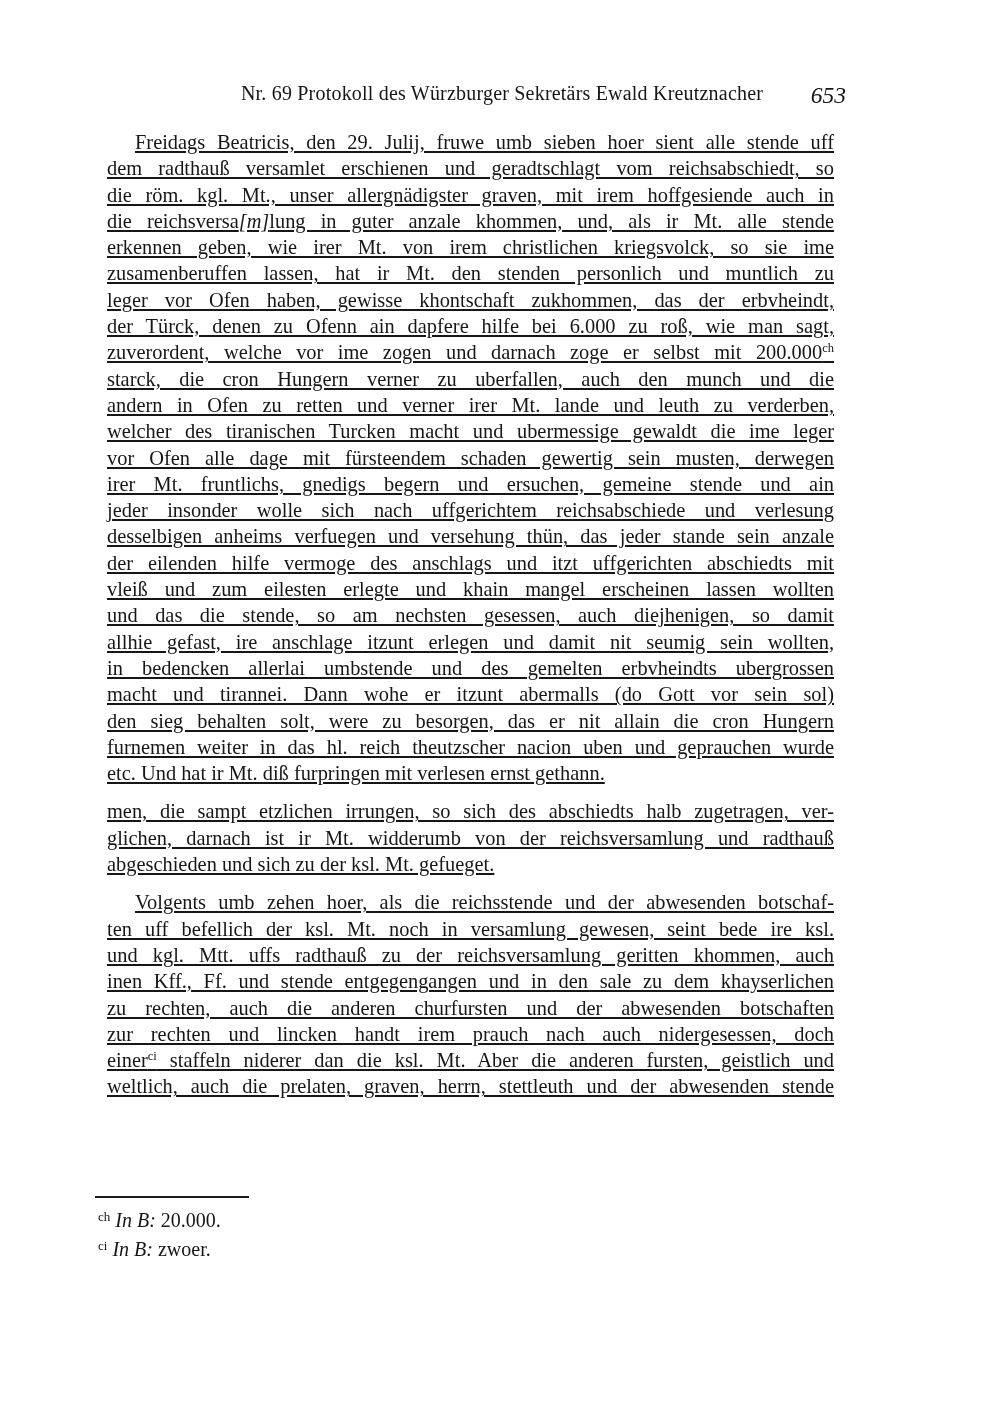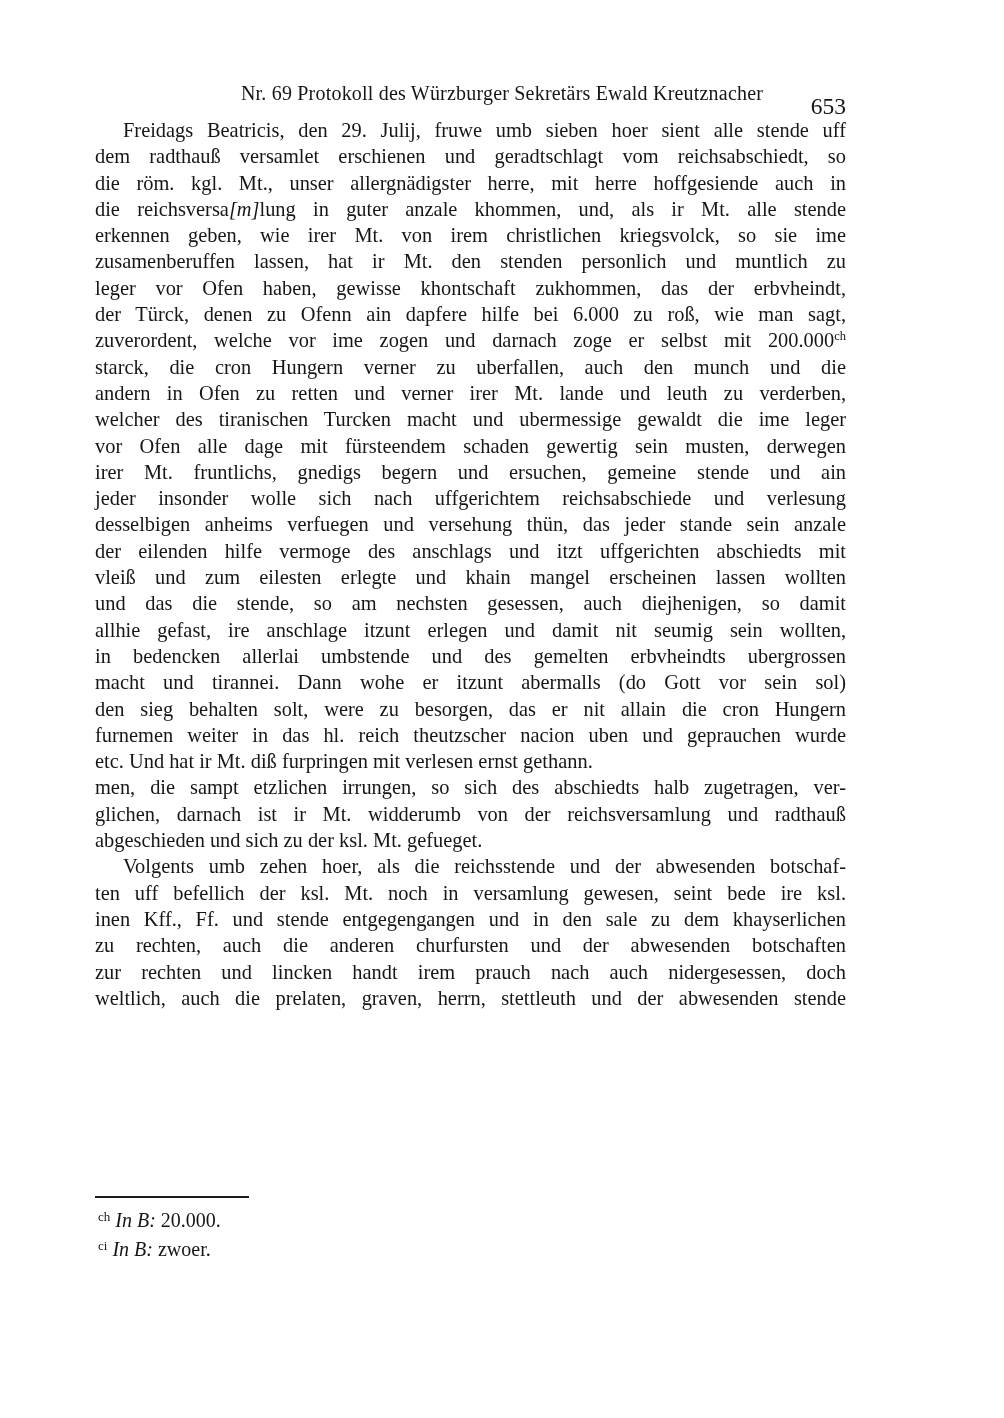--- a/index.html
+++ b/index.html
@@ -18,34 +18,35 @@
     top: 81px;
     left: 0;
     width: 1004px;
     text-align: center;
     font-size: 20px;
     line-height: 24px;
     letter-spacing: 0.2px;
   }
   .page-number {
     position: absolute;
-    top: 92px;
+    top: 81px;
     right: 158px;
     font-size: 23.5px;
     line-height: 28px;
+    font-style: italic;
   }
   .body-text {
     position: absolute;
     top: 117px;
     left: 95px;
     width: 751px;
     font-size: 20.4px;
     line-height: 26.3px;
   }
-  .paragraph { margin: 0; padding: 0; }
+  .paragraph { margin: 12px; padding: 0; text-decoration: underline; }
   .line {
     text-align: justify;
     text-align-last: justify;
     -moz-text-align-last: justify;
     white-space: normal;
   }
   .line.first { text-indent: 28px; }
   .line.par-last {
     text-align-last: left;
     -moz-text-align-last: left;
@@ -81,21 +82,21 @@
 <div class="page">
 
   <div class="running-header">Nr. 69 Protokoll des Würzburger Sekretärs Ewald Kreutznacher</div>
 
   <div class="page-number">653</div>
 
   <div class="body-text">
       <div class="paragraph">
         <div class="line first"><span>Freidags Beatricis, den 29. Julij, fruwe umb sieben hoer sient alle stende uff</span></div>
         <div class="line"><span>dem radthauß versamlet erschienen und geradtschlagt vom reichsabschiedt, so</span></div>
-        <div class="line"><span>die röm. kgl. Mt., unser allergnädigster herre, mit herre hoffgesiende auch in</span></div>
+        <div class="line"><span>die röm. kgl. Mt., unser allergnädigster graven, mit irem hoffgesiende auch in</span></div>
         <div class="line"><span>die reichsversa</span><span class="it">[m]</span><span>lung in guter anzale khommen, und, als ir Mt. alle stende</span></div>
         <div class="line"><span>erkennen geben, wie irer Mt. von irem christlichen kriegsvolck, so sie ime</span></div>
         <div class="line"><span>zusamenberuffen lassen, hat ir Mt. den stenden personlich und muntlich zu</span></div>
         <div class="line"><span>leger vor Ofen haben, gewisse khontschaft zukhommen, das der erbvheindt,</span></div>
         <div class="line"><span>der Türck, denen zu Ofenn ain dapfere hilfe bei 6.000 zu roß, wie man sagt,</span></div>
         <div class="line"><span>zuverordent, welche vor ime zogen und darnach zoge er selbst mit 200.000</span><span class="sup">ch</span></div>
         <div class="line"><span>starck, die cron Hungern verner zu uberfallen, auch den munch und die</span></div>
         <div class="line"><span>andern in Ofen zu retten und verner irer Mt. lande und leuth zu verderben,</span></div>
         <div class="line"><span>welcher des tiranischen Turcken macht und ubermessige gewaldt die ime leger</span></div>
         <div class="line"><span>vor Ofen alle dage mit fürsteendem schaden gewertig sein musten, derwegen</span></div>
@@ -113,23 +114,25 @@
         <div class="line par-last"><span>etc. Und hat ir Mt. diß furpringen mit verlesen ernst gethann.</span></div>
       </div>
       <div class="paragraph">
         <div class="line"><span>men, die sampt etzlichen irrungen, so sich des abschiedts halb zugetragen, ver-</span></div>
         <div class="line"><span>glichen, darnach ist ir Mt. widderumb von der reichsversamlung und radthauß</span></div>
         <div class="line par-last"><span>abgeschieden und sich zu der ksl. Mt. gefueget.</span></div>
       </div>
       <div class="paragraph">
         <div class="line first"><span>Volgents umb zehen hoer, als die reichsstende und der abwesenden botschaf-</span></div>
         <div class="line"><span>ten uff befellich der ksl. Mt. noch in versamlung gewesen, seint bede ire ksl.</span></div>
+        <div class="line"><span>und kgl. Mtt. uffs radthauß zu der reichsversamlung geritten khommen, auch</span></div>
         <div class="line"><span>inen Kff., Ff. und stende entgegengangen und in den sale zu dem khayserlichen</span></div>
         <div class="line"><span>zu rechten, auch die anderen churfursten und der abwesenden botschaften</span></div>
         <div class="line"><span>zur rechten und lincken handt irem prauch nach auch nidergesessen, doch</span></div>
+        <div class="line"><span>einer</span><span class="sup">ci</span><span> staffeln niderer dan die ksl. Mt. Aber die anderen fursten, geistlich und</span></div>
         <div class="line"><span>weltlich, auch die prelaten, graven, herrn, stettleuth und der abwesenden stende</span></div>
       </div>
     </div>
 
   <div class="footnote-sep"></div>
 
   <div class="footnotes">
       <div class="footnote"><span class="sup">ch</span><span class="it"> In B:</span><span> 20.000.</span></div>
       <div class="footnote"><span class="sup">ci</span><span class="it"> In B:</span><span> zwoer.</span></div>
     </div>

